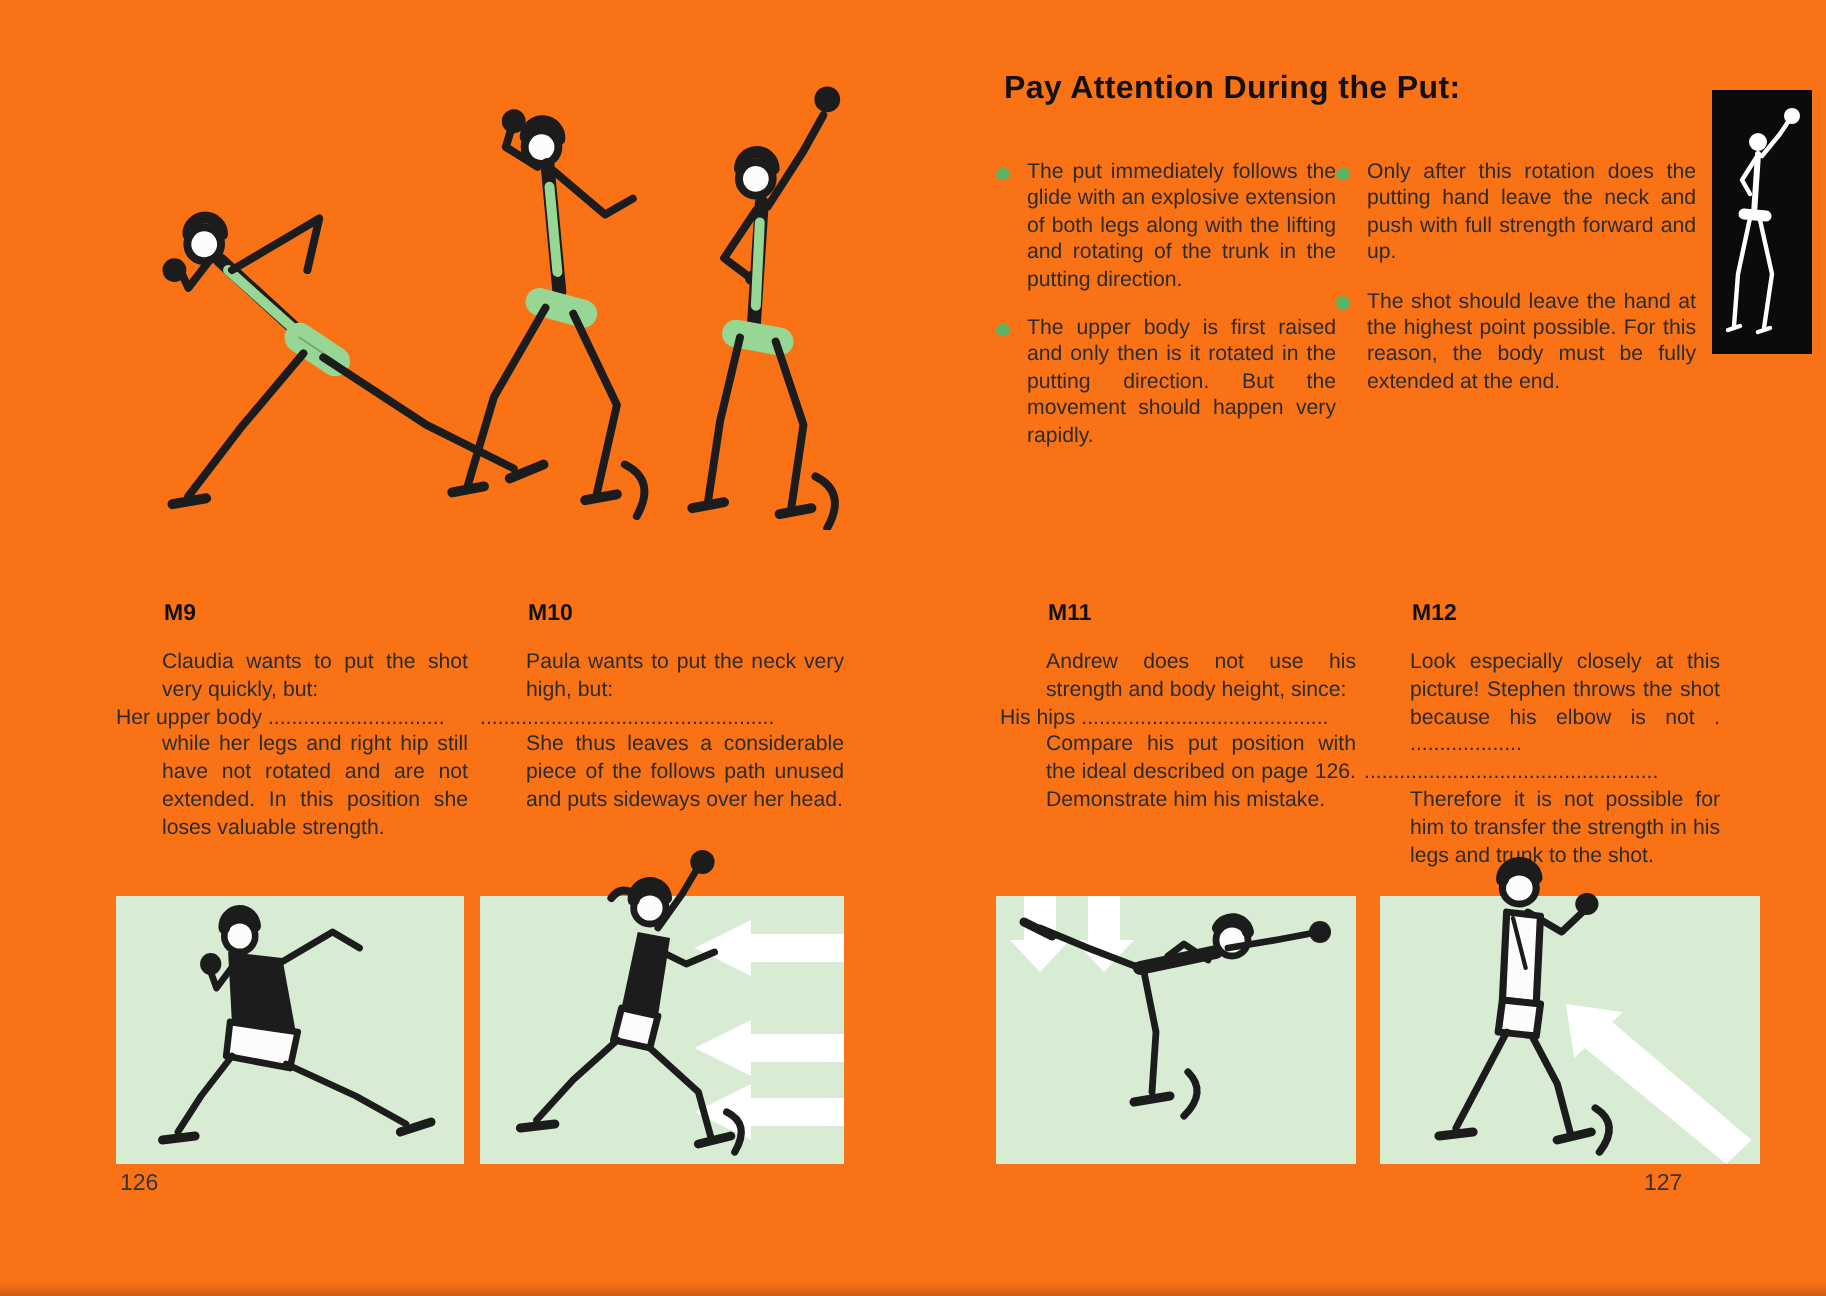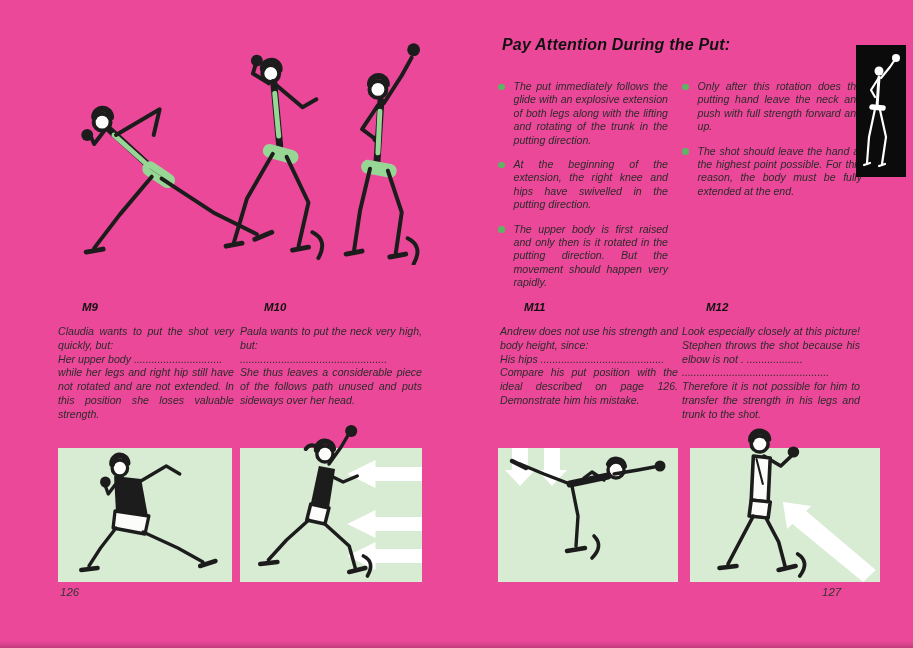--- a/index.html
+++ b/index.html
@@ -1,40 +1,39 @@
 <!DOCTYPE html>
 <html><head>
 <meta charset="utf-8">
 <style>
   html,body{margin:0;padding:0;background:#9a9a9a;}
   .spread{
     position:relative;width:913px;height:648px;margin:0 auto;
-    background:#ec4899;overflow:hidden;
+    background:#f97316;overflow:hidden;
     font-family:"Liberation Sans","DejaVu Sans",sans-serif;
     color:#2b2b2b;
-    font-style:italic;
   }
   .spread::after{content:"";position:absolute;left:0;right:0;bottom:0;height:7px;
     background:linear-gradient(to bottom,rgba(0,0,0,0),rgba(0,0,0,0.18));pointer-events:none;}
   .abs{position:absolute;}
   .title{
     left:502px;top:36px;width:360px;
     font-size:16px;font-weight:bold;color:#111;letter-spacing:.2px;
   }
-  .bullet-cols{left:498px;top:80px;width:366px;display:flex;gap:14px;}
+  .bullet-cols{left:498px;top:80px;width:366px;display:flex;gap:0;}
   .bullet-col{display:flex;flex-direction:column;gap:11px;}
   .bullet-col.c1{width:170px;}
   .bullet-col.c2{width:180px;}
   .bullet{display:flex;gap:9px;}
   .dot{flex:0 0 auto;width:6.5px;height:6.5px;border-radius:50%;margin-top:3.5px;background:#5db563;}
   .bullet-text{font-size:10.6px;line-height:13.4px;text-align:justify;}
   .exercise{width:176px;}
   .ex-h{font-size:11.5px;font-weight:bold;color:#111;margin:0 0 12px 0;padding-left:24px;}
   .ex-seg{font-size:10.6px;line-height:13.8px;text-align:justify;word-break:break-all;}
-  .ex-seg.flow{word-break:normal;}
+  .ex-seg.flow{word-break:normal;margin-left:23px;}
   .black-box{left:856px;top:45px;width:50px;height:132px;background:#0b0b0b;}
   .pagenum{font-size:11.5px;color:#333;}
   svg{display:block;}
 </style>
 </head>
 <body>
 
 <div class="spread">
 
   <svg class="abs" style="left:42px;top:12px" width="398" height="253" viewBox="0 0 400 255" fill="none" stroke="#1c1c1c" stroke-width="4" stroke-linecap="round" stroke-linejoin="round">
@@ -92,24 +91,20 @@
   <div class="abs title">Pay Attention During the Put:</div>
 
   <div class="abs bullet-cols">
     <div class="bullet-col c1">
       <div class="bullet">
         <span class="dot"></span>
         <span class="bullet-text">The put immediately follows the glide with an explosive extension of both legs along with the lifting and rotating of the trunk in the putting direction.</span>
       </div>
       <div class="bullet">
         <span class="dot"></span>
-        <span class="bullet-text">At the beginning of the extension, the right knee and hips have swivelled in the putting direction.</span>
-      </div>
-      <div class="bullet">
-        <span class="dot"></span>
         <span class="bullet-text">The upper body is first raised and only then is it rotated in the putting direction. But the movement should happen very rapidly.</span>
       </div>
     </div>
     <div class="bullet-col c2">
       <div class="bullet">
         <span class="dot"></span>
         <span class="bullet-text">Only after this rotation does the putting hand leave the neck and push with full strength forward and up.</span>
       </div>
       <div class="bullet">
         <span class="dot"></span>

